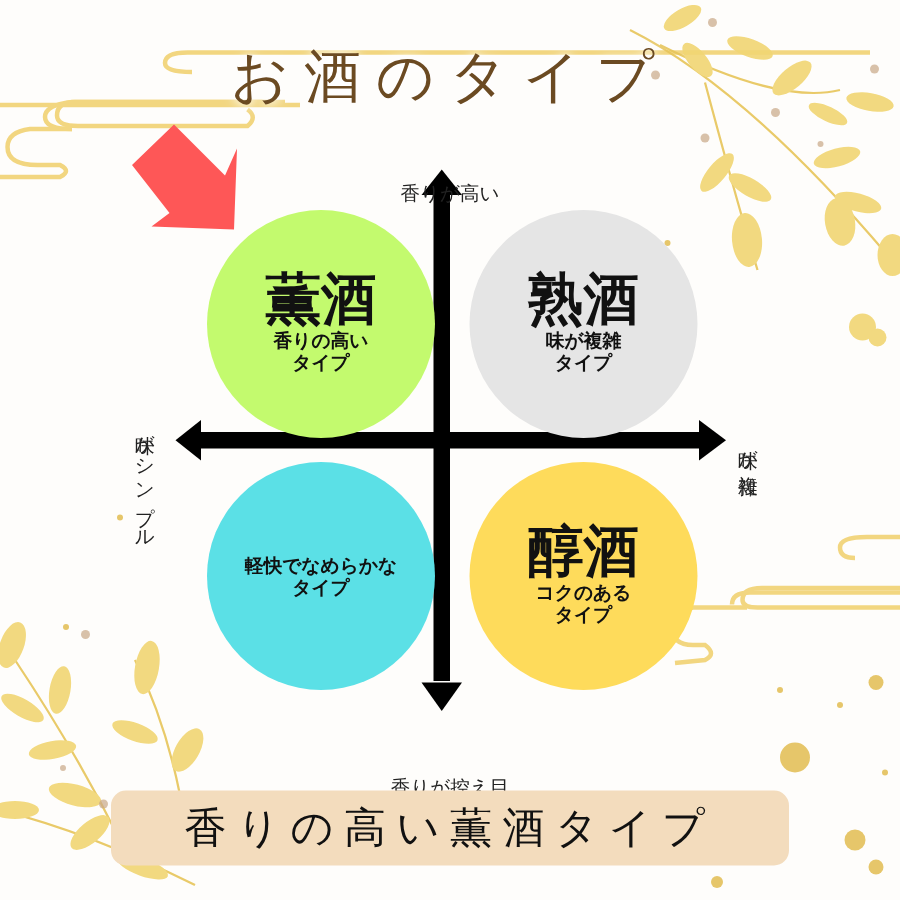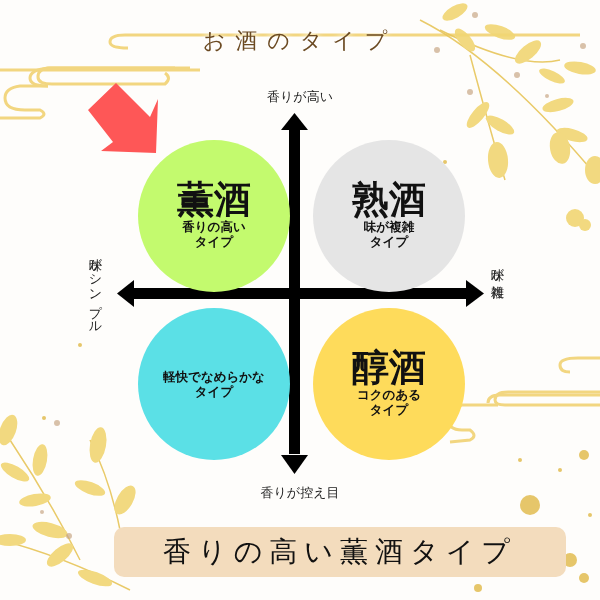--- a/index.html
+++ b/index.html
@@ -4,45 +4,45 @@
 <style>
   html, body { margin: 0; padding: 0; }
   body {
     width: 600px; height: 600px; position: relative; overflow: hidden;
     background: #fefdfb;
     font-family: "DejaVu Sans", sans-serif;
   }
   .layer { position: absolute; left: 0; top: 0; width: 600px; height: 600px; }
   .title {
     position: absolute; left: 150px; top: 26px; width: 300px; text-align: center;
-    font-family: "DejaVu Serif", serif; font-size: 22px; letter-spacing: 10px;
+    font-family: "DejaVu Serif", serif; font-size: 38px; letter-spacing: 10px;
     color: #6b4a22; text-shadow: 0 0 6px #fff, 0 0 10px #fff;
   }
-  .axis-label { position: absolute; font-family: "DejaVu Serif", serif; font-size: 13px; color: #222; }
+  .axis-label { position: absolute; font-family: "DejaVu Serif", serif; font-size: 13px; color: #222; margin-top: 32px; }
   .axis-top { left: 250px; top: 88px; width: 100px; text-align: center; }
   .axis-bottom { left: 240px; top: 484px; width: 120px; text-align: center; }
   .axis-vert { writing-mode: vertical-rl; letter-spacing: 1px; }
   .axis-left { left: 86px; top: 248px; }
   .axis-right { left: 488px; top: 258px; }
   .circle {
     position: absolute; width: 152px; height: 152px; border-radius: 50%;
     display: flex; flex-direction: column; align-items: center; justify-content: center;
     color: #111; text-align: center;
   }
   .circle .name { font-size: 37px; font-weight: bold; line-height: 34px; margin-bottom: 2px; }
   .circle .desc { font-size: 12.5px; font-weight: bold; line-height: 15px; }
   .c1 { left: 138px; top: 140px; }
   .c2 { left: 313px; top: 140px; }
   .c3 { left: 138px; top: 308px; }
   .c4 { left: 313px; top: 308px; }
   .banner {
     position: absolute; left: 74px; top: 527px; width: 452px; height: 50px;
     border-radius: 10px; background: #f3dcbd;
     display: flex; align-items: center; justify-content: center;
-    font-family: "DejaVu Serif", serif; font-size: 28px; letter-spacing: 7px; color: #111; margin-left: 40px;
+    font-family: "DejaVu Serif", serif; font-size: 28px; letter-spacing: 7px; color: #111;
   }
 </style>
 </head>
 <body>
 
 <svg class="layer" viewBox="0 0 600 600">
 
   <g fill="none" stroke="#f2d680" stroke-width="3">
     <path d="M580 35 L125 35 Q110 35 110 42 Q110 48 128 48"></path>
     <path d="M190 68 L50 68 Q38 68 38 77 Q38 84 52 84 L165 84 Q172 78 165 73"></path>

